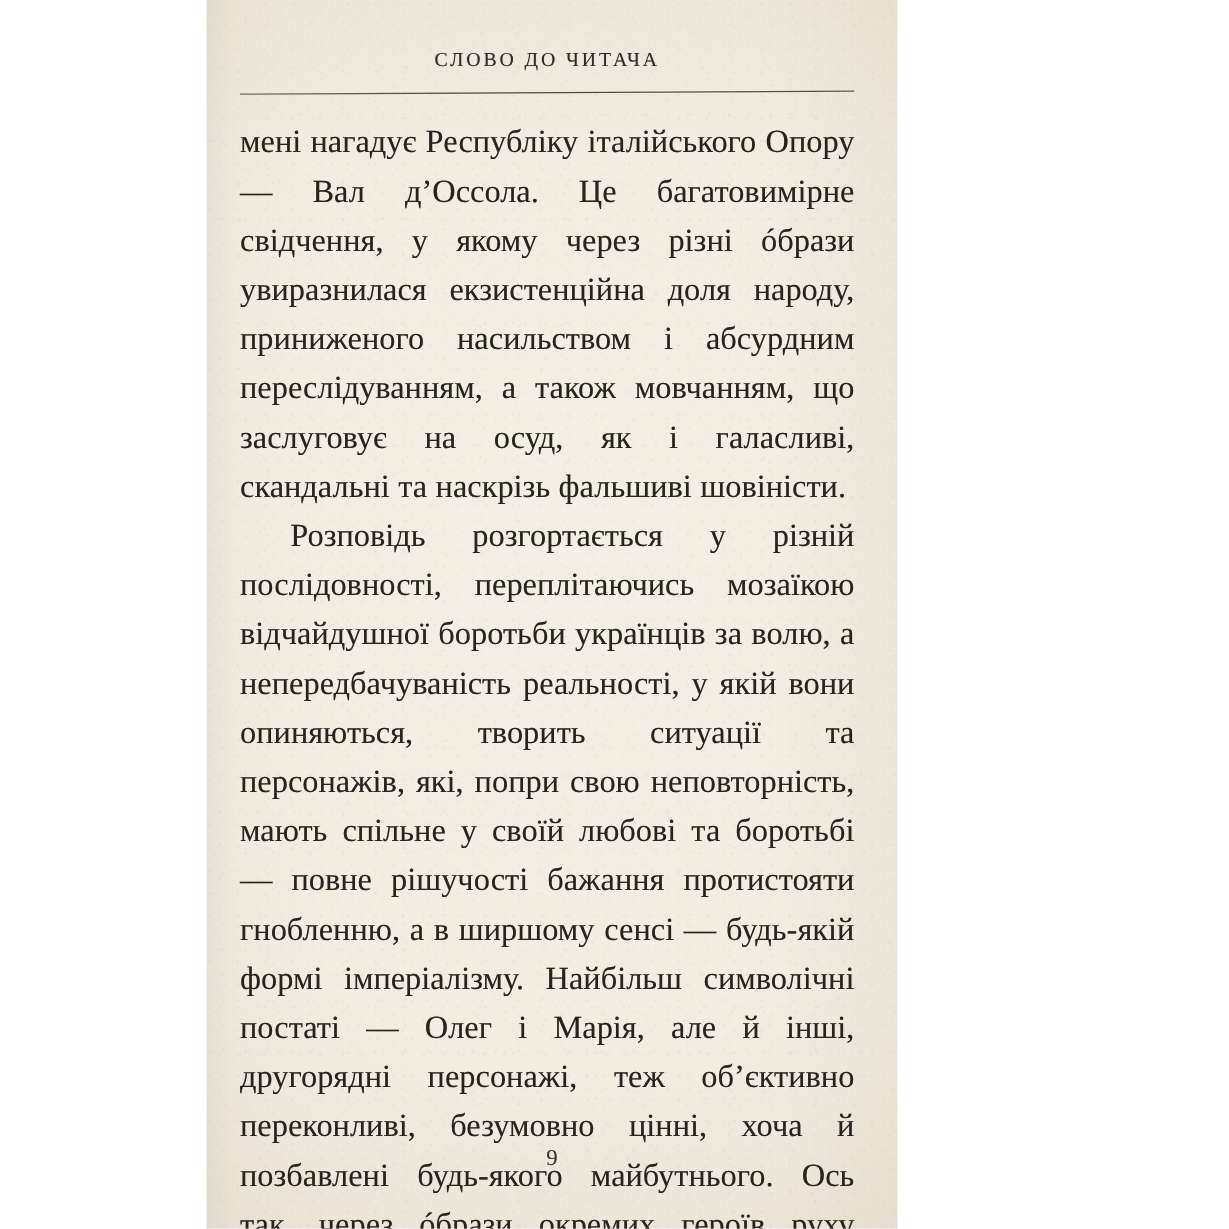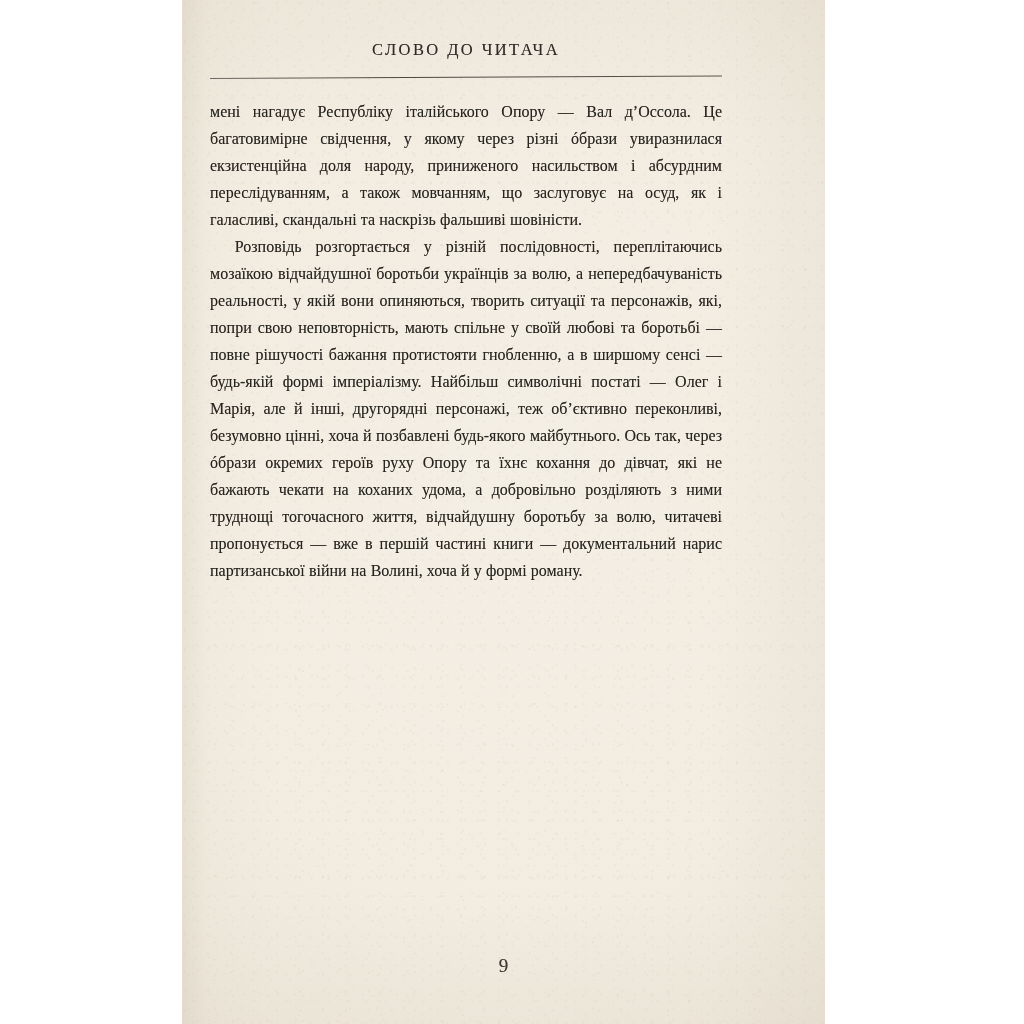--- a/index.html
+++ b/index.html
@@ -18,23 +18,23 @@
   .scan-bed {
     position: relative;
     width: 1024px;
     height: 1024px;
     background: #ffffff;
   }
 
   
   .book-page {
     position: absolute;
-    left: 182px;
+    left: 172px;
     top: 0;
-    width: 643px;
+    width: 576px;
     height: 1024px;
     background:
       radial-gradient(ellipse 120% 90% at 52% 45%,
           #f4efe4 0%, #f2ece1 48%, #ece5d8 82%, #e6dfd1 100%);
     box-sizing: border-box;
     overflow: hidden;
   }
 
   
   .paper-grain {
@@ -116,22 +116,22 @@
 
   
   .body-copy {
     margin: 0;
     padding-top: 12px;
   }
   .body-copy p {
     margin: 0;
     text-align: justify;
     text-align-last: left;
-    font-size: 16px;
-    line-height: 27px;
+    font-size: 27px;
+    line-height: 41px;
     color: #26241f;
     text-indent: 1.55em;
     hyphens: manual;
     word-spacing: .01em;
     text-shadow: 0 0 .55px rgba(50,46,40,.4);
   }
   .body-copy p.cont {
     text-indent: 0;
   }
 

